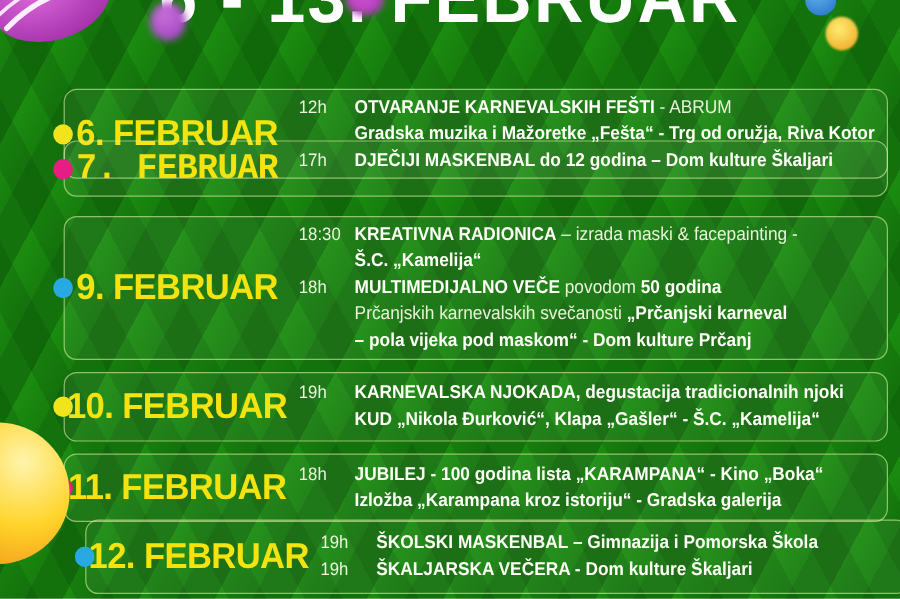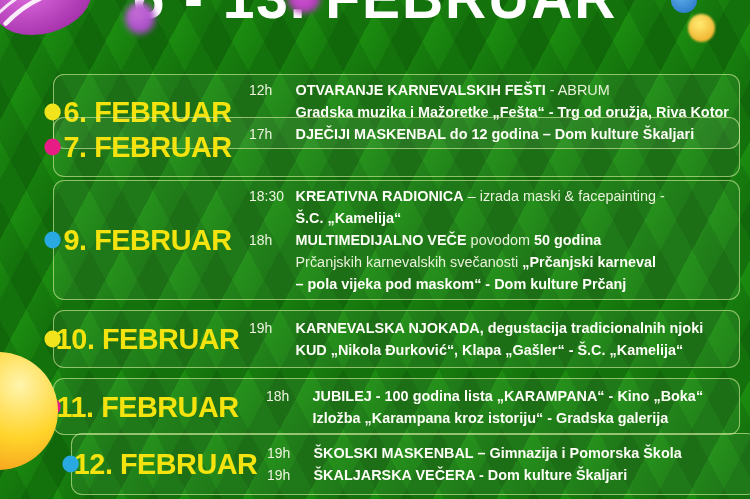--- a/index.html
+++ b/index.html
@@ -18,24 +18,24 @@
     letter-spacing:2px;transform:scaleX(.95);z-index:2;white-space:nowrap;
   }
   .rows{position:absolute;inset:0;z-index:2;}
   .day-box{
     position:absolute;left:53px;width:687px;box-sizing:border-box;
     border:1.5px solid rgba(214,238,160,.62);border-radius:11px;
     background:rgba(255,255,255,.05);
     display:flex;align-items:center;
   }
   .day-box:nth-child(1){top:33px;height:75px;margin-top:41px;}
-  .day-box:nth-child(2){top:117px;height:60px;}
+  .day-box:nth-child(2){top:117px;height:47px;font-family:Liberation Mono, monospace;}
   .day-box:nth-child(3){top:180px;height:120px;}
   .day-box:nth-child(4){top:310px;height:58px;}
-  .day-box:nth-child(5){top:378px;height:57px;gap:17px;}
+  .day-box:nth-child(5){top:378px;height:57px;}
   .day-box:nth-child(6){top:433px;height:62px;margin-left:18px;}
   .date-cell{
     width:195px;flex:0 0 195px;text-align:center;position:relative;
     color:#f4e30e;font-weight:bold;font-size:30px;letter-spacing:-.5px;
     transform:scaleX(.96);transform-origin:left center;white-space:nowrap;
   }
   .dot{
     position:absolute;width:17px;height:17px;border-radius:50%;
     left:-10px;top:50%;transform:translateY(-50%);z-index:4;
   }

